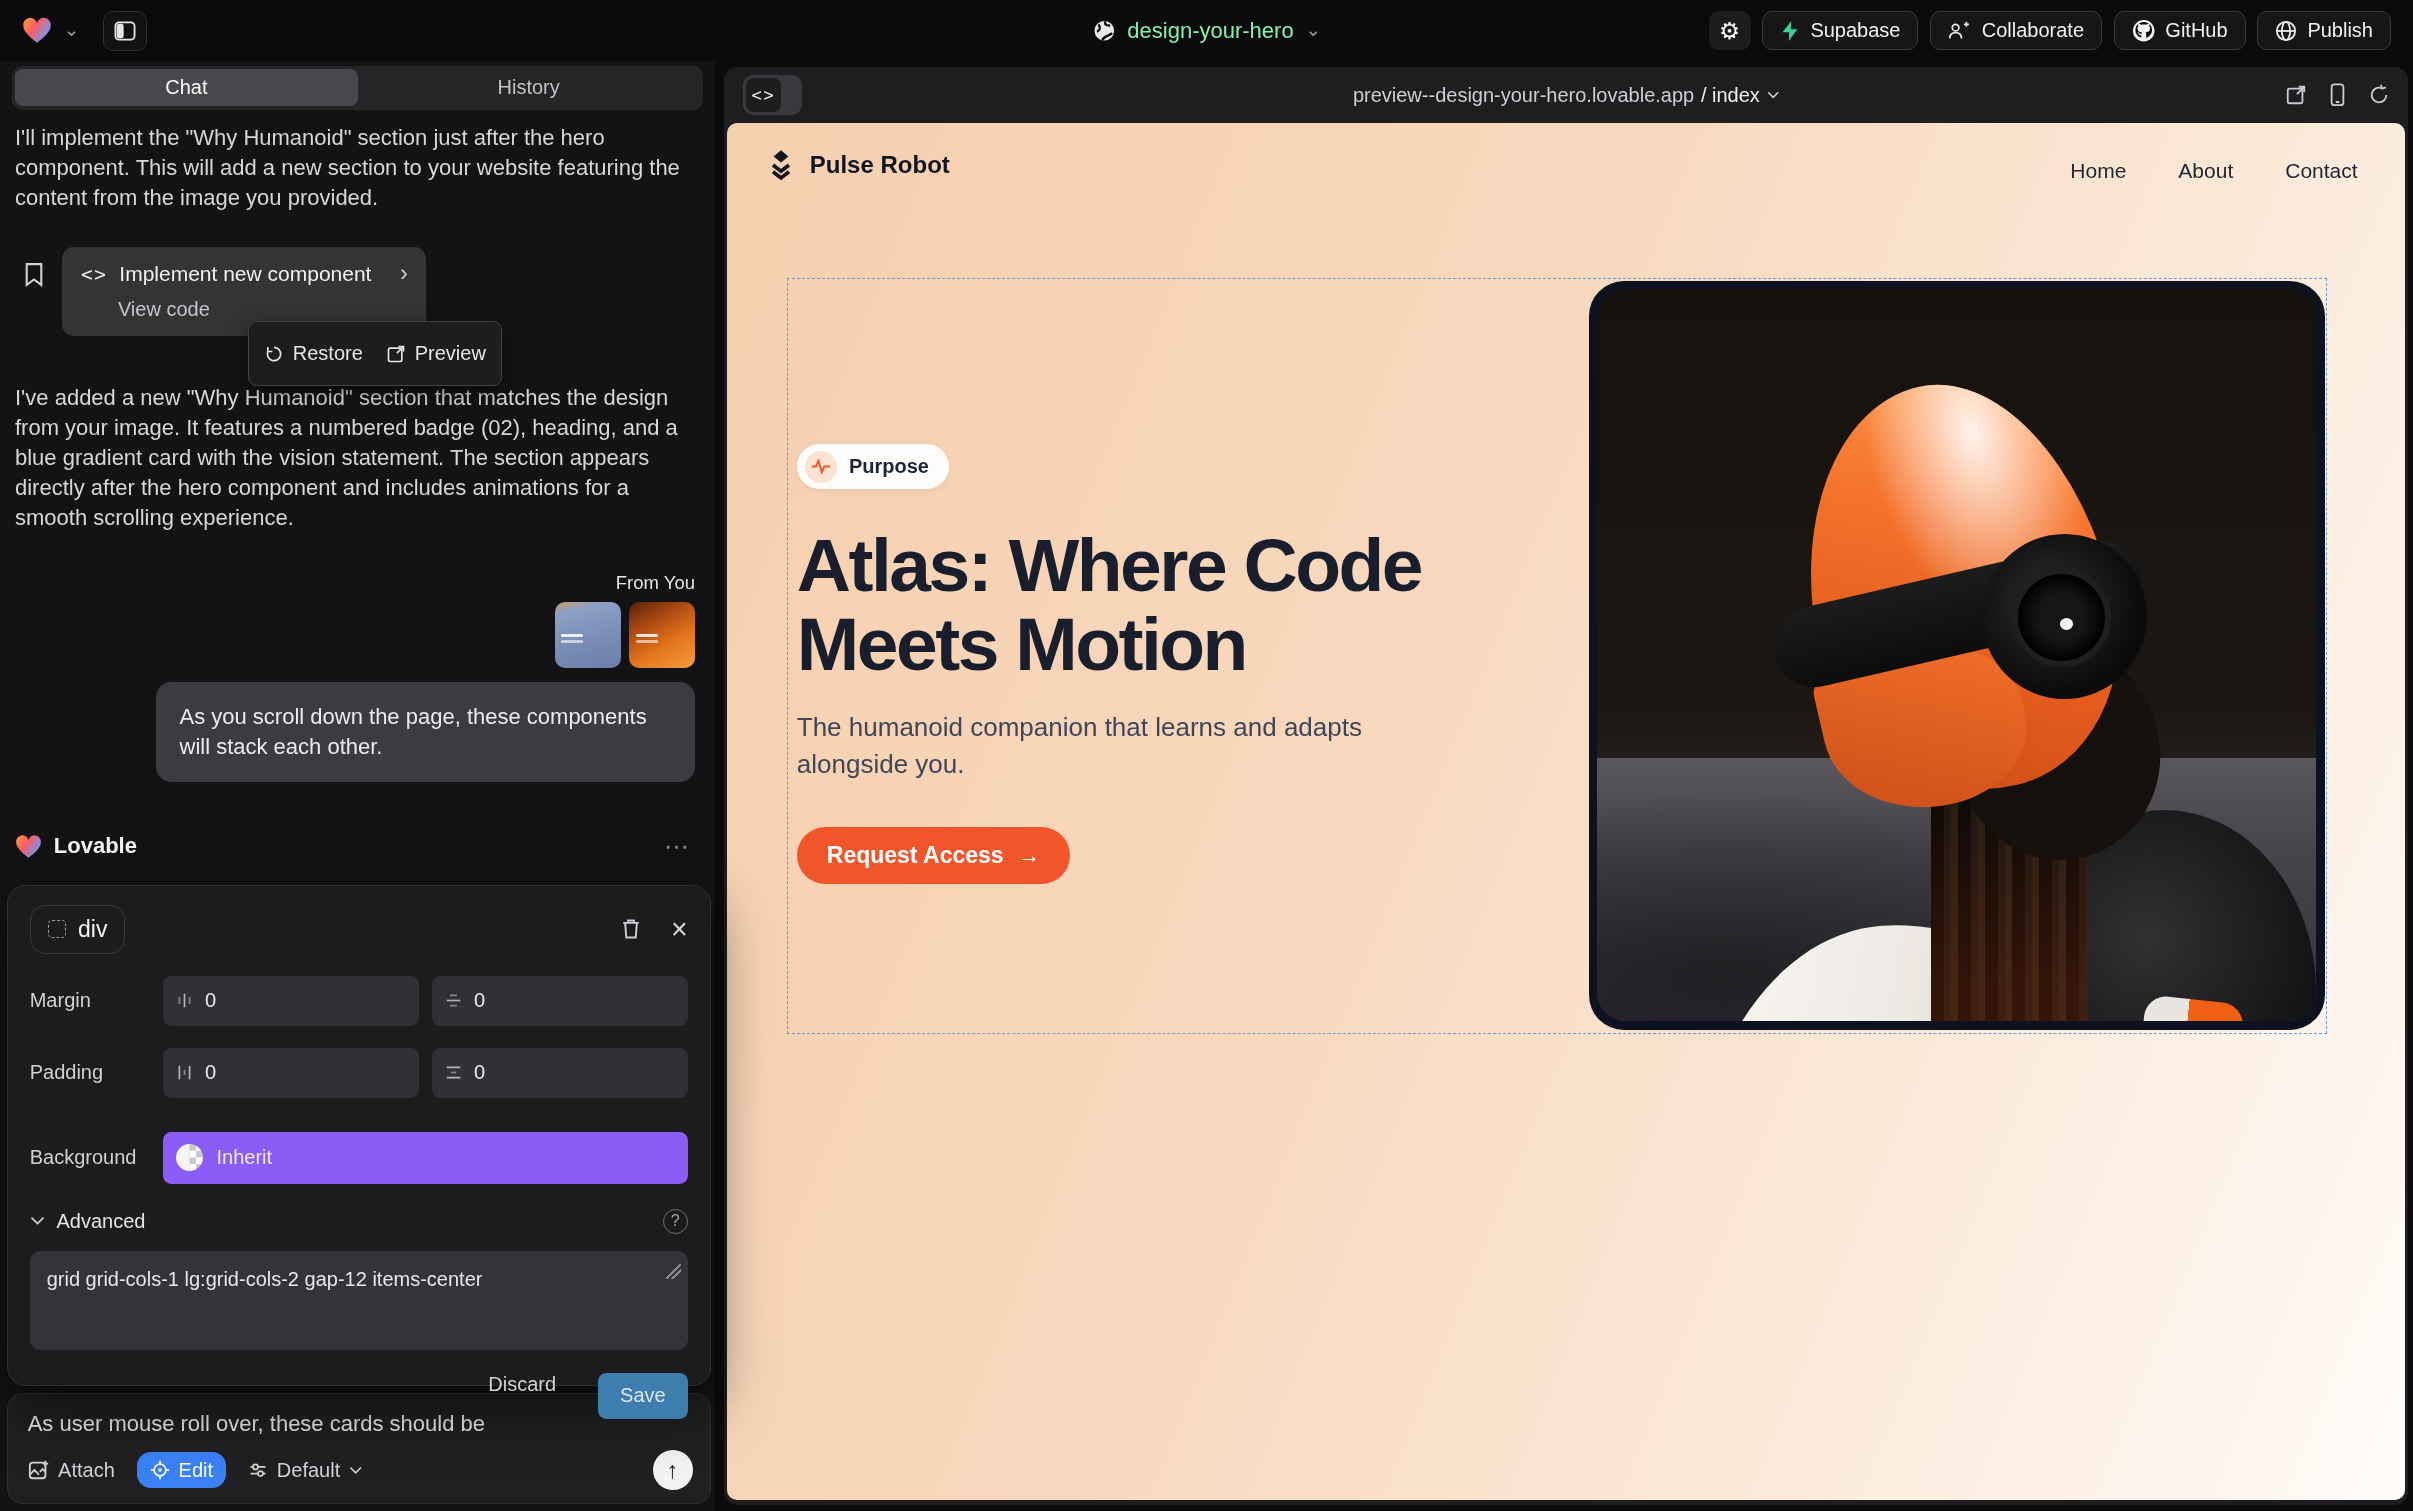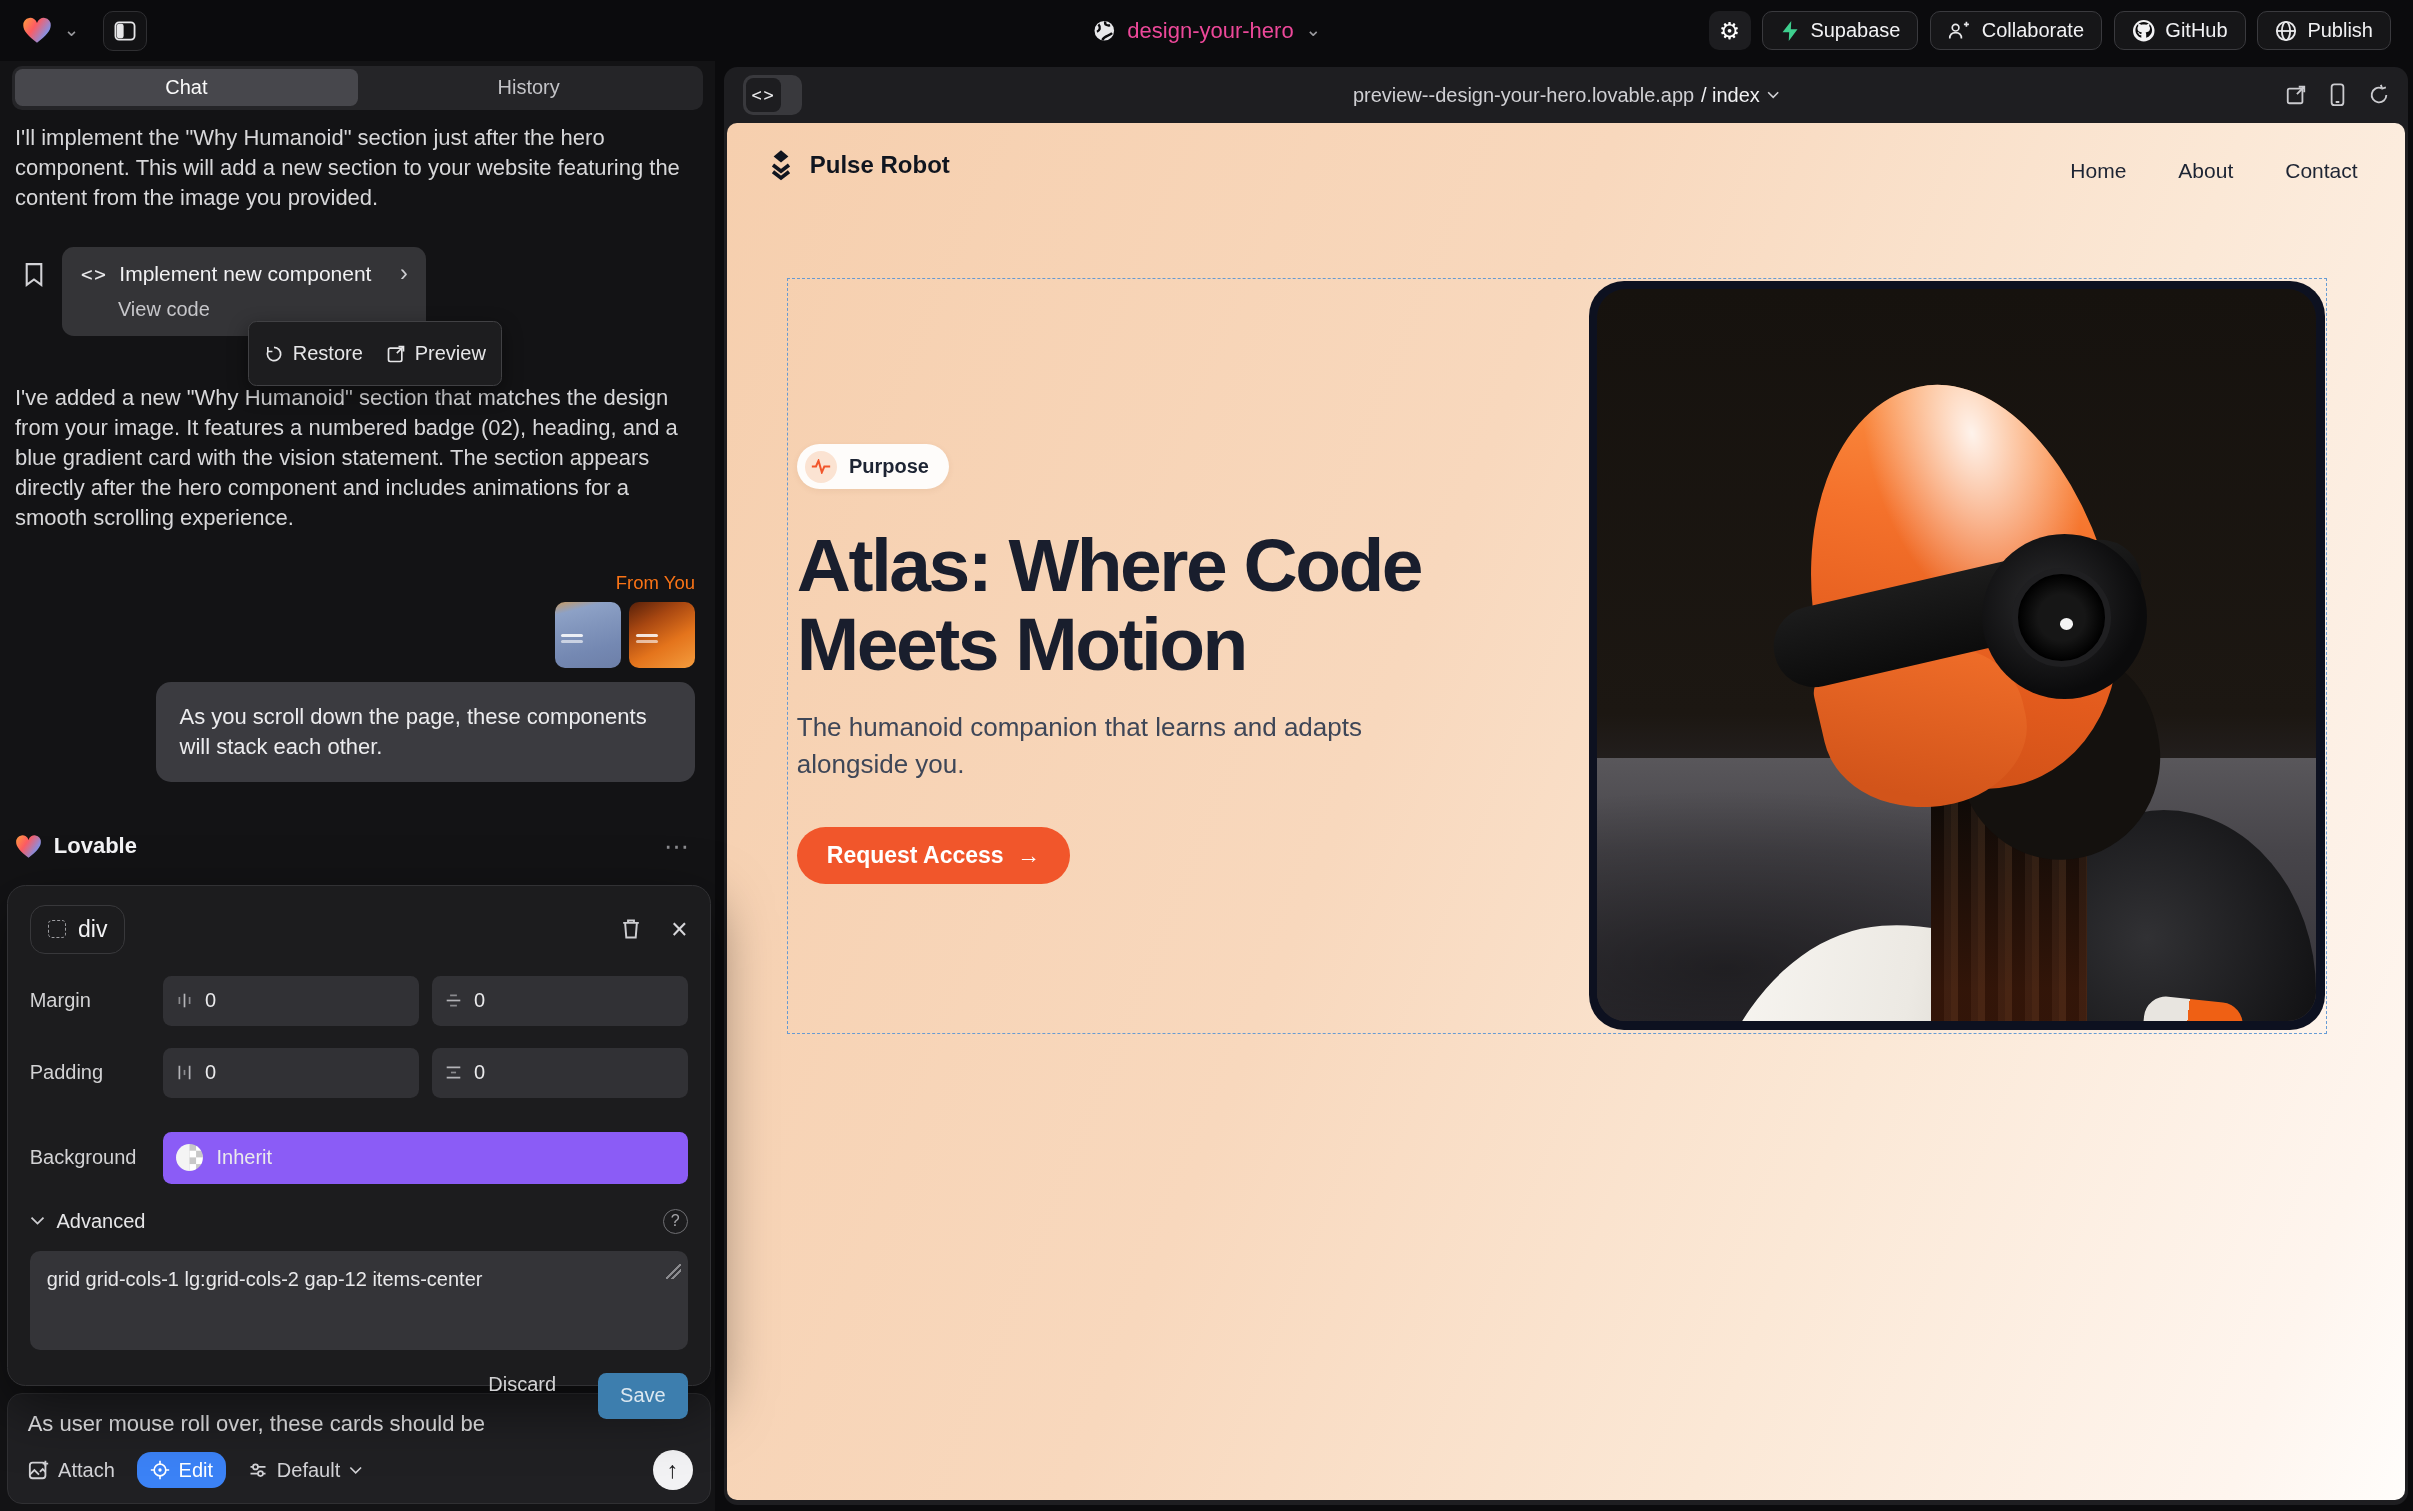--- a/index.html
+++ b/index.html
@@ -6,42 +6,42 @@
   html,body { width:2413px; height:1512px; background:#0b0b0d; font-family:"Liberation Sans", sans-serif; overflow:hidden; }
   .app { position:relative; width:2413px; height:1512px; background:#0b0b0d; color:#e8e8ea; }
 
   
   .topbar { position:absolute; left:0; top:0; right:0; height:61px; display:flex; align-items:center; padding:0 22px; }
   .topbar-left { display:flex; align-items:center; gap:11.8px; }
   .heart-logo { width:30px; height:28.6px; display:block; }
   .tb-chev { color:#9a9a9e; font-size:18.5px; line-height:1; }
   .panel-toggle { width:44px; height:40px; border:0.8px solid #2f2f32; border-radius:10px; background:#121214; display:flex; align-items:center; justify-content:center; margin-left:11.8px; cursor:pointer; }
   .topbar-center { position:absolute; left:50%; top:0; height:61px; transform:translateX(-50%); display:flex; align-items:center; gap:11.8px; }
-  .proj-name { font-size:22px; color:#ec4899; }
+  .proj-name { font-size:22px; color:#86efac; }
   .topbar-right { margin-left:auto; display:flex; align-items:center; gap:11.8px; }
   .tb-iconbtn { width:42px; height:39px; border-radius:10px; background:#1d1d20; display:flex; align-items:center; justify-content:center; font-size:23.5px; color:#fff; cursor:pointer; }
   .tb-pill { height:39px; border:0.8px solid #3a3a3e; background:#161618; border-radius:10px; display:flex; align-items:center; gap:10px; padding:0 17px; font-size:20px; color:#f2f2f4; cursor:pointer; }
 
   
   .left-panel { position:absolute; left:0; top:61px; width:715px; bottom:0; background:#131315; }
   .tabs { display:flex; margin:5px 11.8px 0 11.8px; background:#252528; border-radius:10px; padding:3.4px; }
   .tab { flex:1; height:37px; border-radius:7.6px; display:flex; align-items:center; justify-content:center; font-size:20px; color:#c3c3c7; cursor:pointer; }
   .tab.active { background:#47474c; color:#fafafa; }
   .chat-scroll { padding:13.4px 15px 0 15px; }
   .msg { font-size:22px; line-height:30px; color:#d7d7d9; margin-bottom:22px; }
   .tool-row { display:flex; align-items:flex-start; gap:17px; margin:34px 0 0 8.4px; position:relative; }
   .bm { color:#d2d2d6; margin-top:15px; }
   .tool-card { width:364px; background:#343437; border-radius:11.8px; padding:15px 18.5px; }
   .tool-card-top { display:flex; align-items:center; gap:11.8px; font-size:21px; color:#f1f1f3; }
   .code-glyph { font-family:"DejaVu Sans Mono", monospace; font-size:19.3px; letter-spacing:1.7px; color:#e8e8ea; }
   .tc-chev { margin-left:auto; color:#cdcdd1; font-size:23.5px; line-height:1; }
   .view-code { font-size:20px; color:#c6c6ca; margin-top:11.8px; padding-left:37px; }
   .hover-pill { position:absolute; left:225px; top:74px; background:#1d1d1f; border:0.8px solid #414144; border-radius:8.4px; display:flex; align-items:center; gap:23.5px; padding:20px 15px; font-size:20px; color:#e6e6e8; box-shadow:0 6.7px 20px rgba(0,0,0,.45); }
   .hover-item { display:flex; align-items:center; gap:8.4px; cursor:pointer; }
-  .from-you { text-align:right; font-size:18.5px; color:#f97316; margin:39px 5px 8.4px 0; }
+  .from-you { text-align:right; font-size:18.5px; color:#e5e5e5; margin:39px 5px 8.4px 0; }
   .thumbs { display:flex; justify-content:flex-end; gap:8.4px; margin-right:5px; }
   .thumb { width:66px; height:66px; border-radius:10px; position:relative; overflow:hidden; cursor:pointer; }
   .thumb.blue { background:linear-gradient(165deg,#c79a62 0%,#8da1c6 16%,#8296bd 38%,#7488b2 70%,#6d7fa8 100%); }
   .thumb.orange { background:linear-gradient(150deg,#57200a 0%,#a84711 30%,#e4741c 62%,#f59d3e 100%); }
   .thumb::after { content:""; position:absolute; left:6.7px; top:32px; width:22px; height:2.5px; background:rgba(255,255,255,.85); box-shadow:0 5.9px 0 rgba(255,255,255,.6); border-radius:1.7px; }
   .user-bubble { margin:13.4px 5px 0 141px; background:#3b3b40; border-radius:15px; padding:20px 23.5px; font-size:22px; line-height:30px; color:#ececee; }
   .lov-row { display:flex; align-items:center; gap:11.8px; margin:50px 0 20px 0; }
   .lov-name { font-size:22px; font-weight:bold; color:#f4f4f6; }
   .lov-dots { margin-left:auto; margin-right:8.4px; color:#8c8c90; font-size:25px; letter-spacing:2.5px; cursor:pointer; }
   .stub-row { display:flex; align-items:flex-start; gap:17px; margin:35px 0 0 8.4px; }

